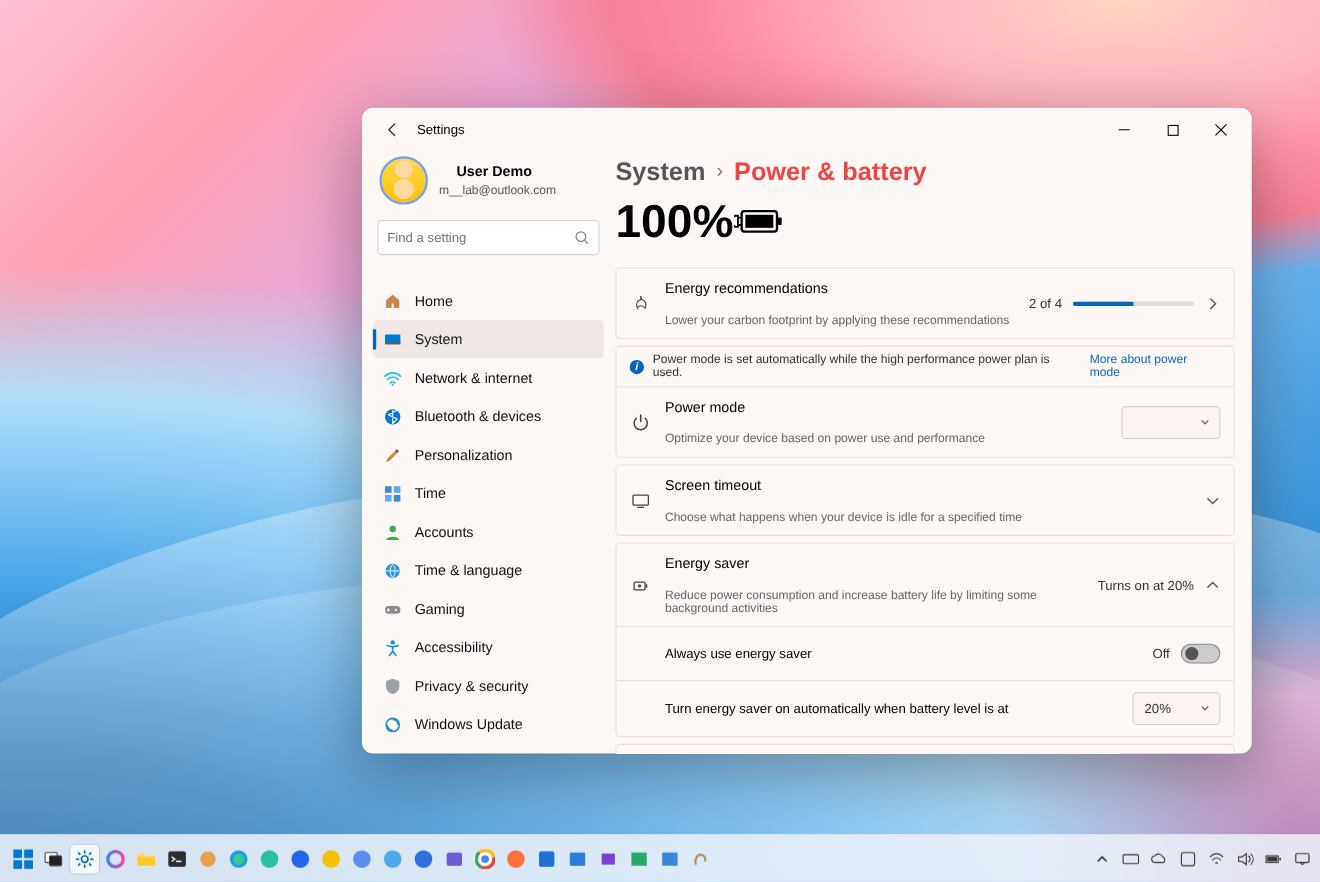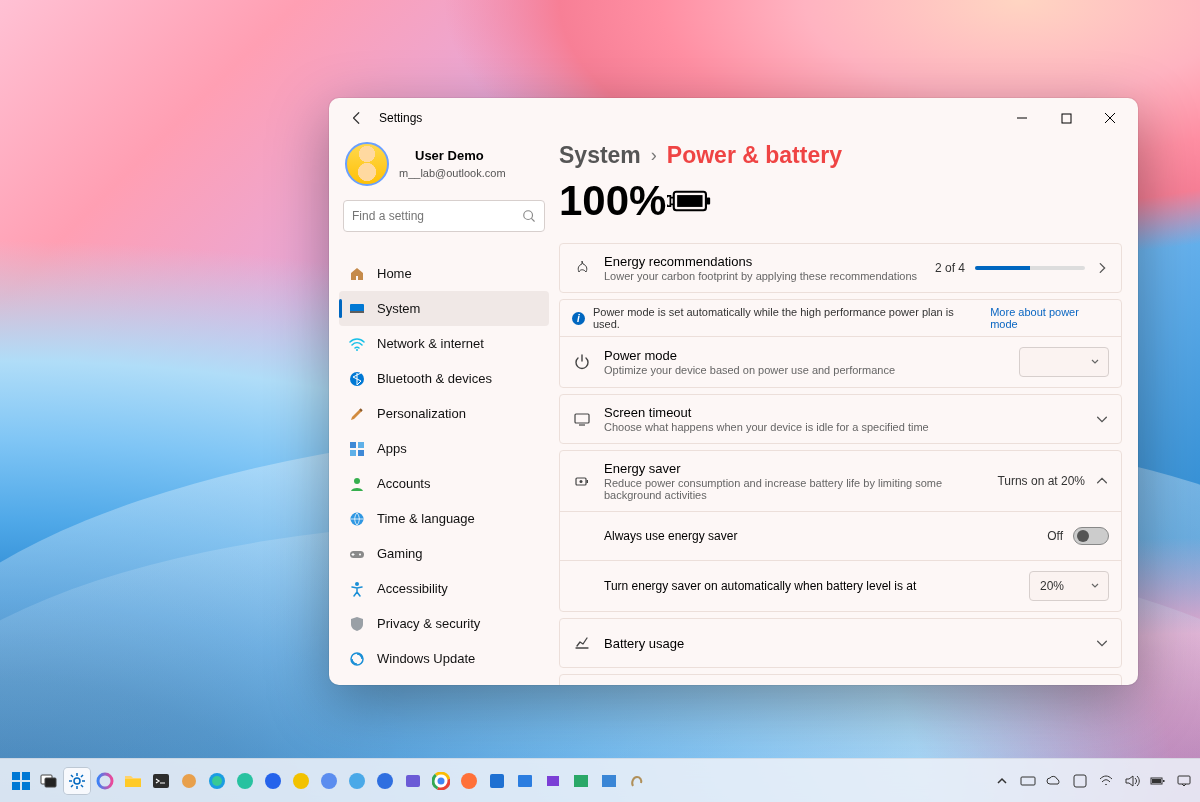--- a/index.html
+++ b/index.html
@@ -64,21 +64,21 @@
 .crumbs h1 { font-size: 23px; font-weight:600; color:#ef4444; }
 .batt-hero { display:flex; align-items:center; gap:1px; margin: 8px 0 18px; }
 .batt-hero .pct { font-size: 42px; font-weight:600; }
 .batt-hero svg { width:44px; height:26px; }
 
 .card { background:#fdf7f6; border:1px solid #ecdfda; border-radius:4px; margin-bottom:6px; }
 .row { display:flex; align-items:center; padding: 10px 12px; gap:12px; min-height:48px; }
 .row .ic { width:20px; display:flex; align-items:center; justify-content:center; color:#444; }
 .row .txt { flex:1; }
 .row .txt .t { font-size:13px; color:#000; }
-.row .txt .s { font-size:11px; color:#666; margin-top:1px; }
+.row .txt .s { font-size:11px; color:#666; margin-top:16px; }
 .row .right { display:flex; align-items:center; gap:10px; font-size:12px; color:#333; }
 .chev { width:14px; height:14px; color:#555; }
 
 .prog { width:110px; height:4px; background:#ddd; border-radius:2px; overflow:hidden; }
 .prog > div { height:100%; background:#0067c0; width:50%; }
 
 .info-strip { display:flex; align-items:center; gap:8px; padding: 6px 12px; font-size:11px; color:#333; border-bottom:1px solid #ecdfda; }
 .info-strip .link { margin-left:auto; color:#0a66c2; cursor:pointer; }
 .info-ic { width:13px; height:13px; border-radius:50%; background:#0067c0; color:#fff; display:flex; align-items:center; justify-content:center; font-size:10px; font-weight:bold; font-style:italic; }
 
@@ -196,21 +196,21 @@
           </li>
         <li>
             <span class="icon">
               <svg viewBox="0 0 16 16">
                 <rect x="1" y="1" width="6" height="6" fill="#3f89d6"></rect>
                 <rect x="9" y="1" width="6" height="6" fill="#5fb0e8"></rect>
                 <rect x="1" y="9" width="6" height="6" fill="#5fb0e8"></rect>
                 <rect x="9" y="9" width="6" height="6" fill="#3f89d6"></rect>
               </svg>
             </span>
-            <span>Apps</span>
+            <span>Time</span>
           </li>
         <li>
             <span class="icon">
               <svg viewBox="0 0 16 16">
                 <circle cx="8" cy="5" r="3" fill="#36af4e"></circle>
                 <path d="M2 15c1-4 11-4 12 0z" fill="#36af4e"></path>
               </svg>
             </span>
             <span>Accounts</span>
           </li>

